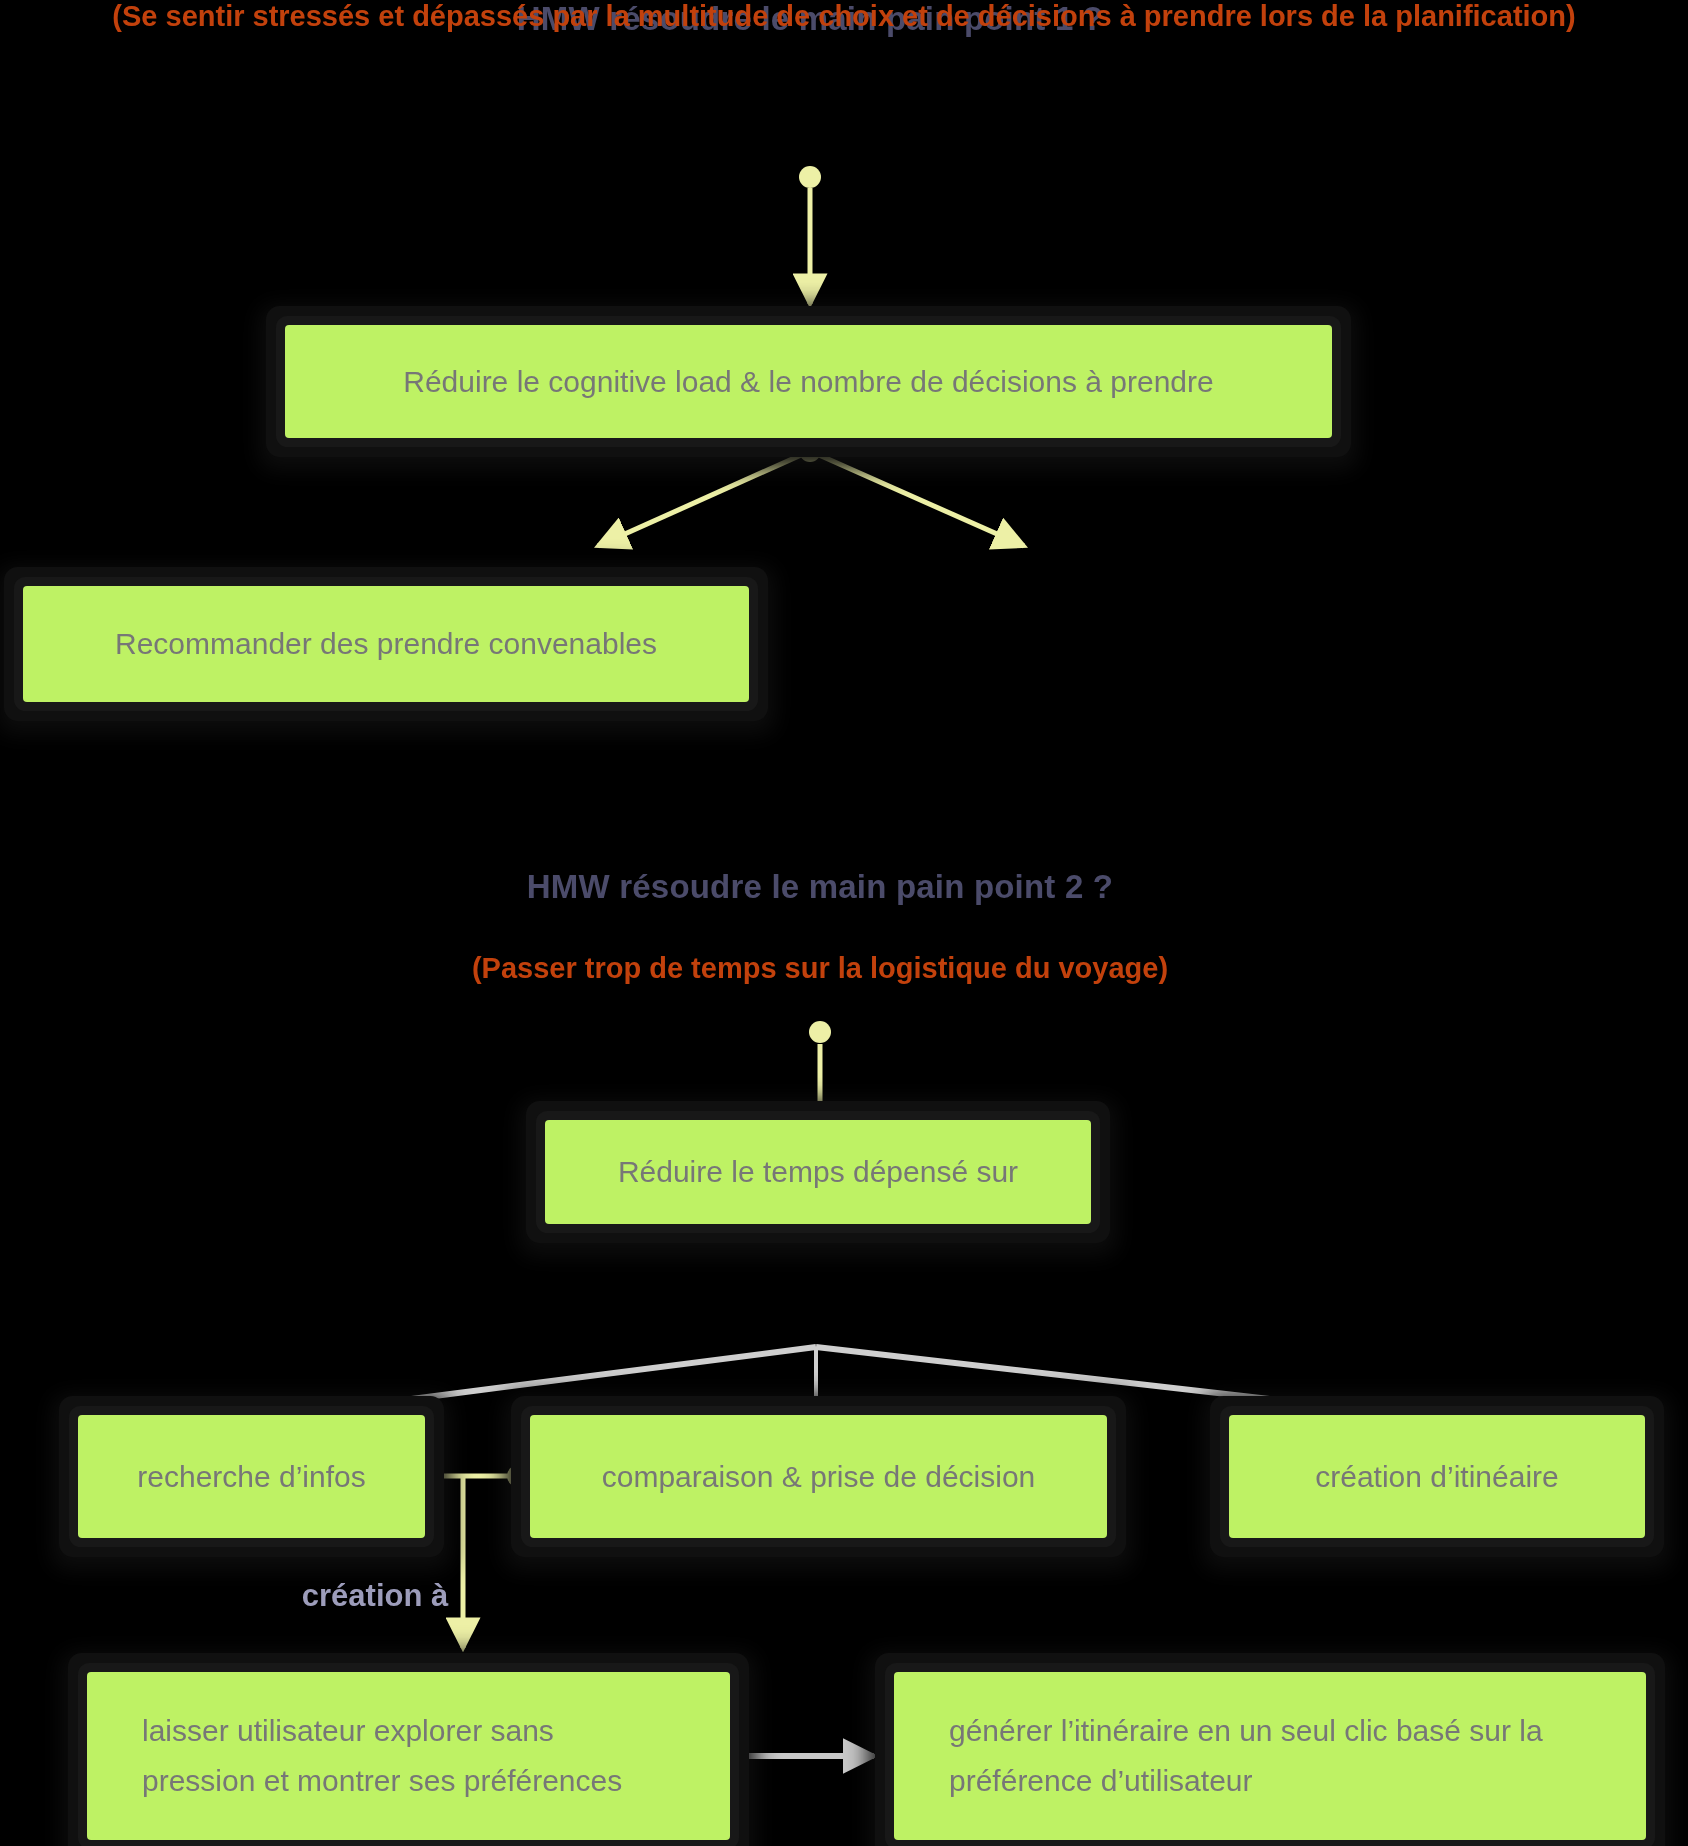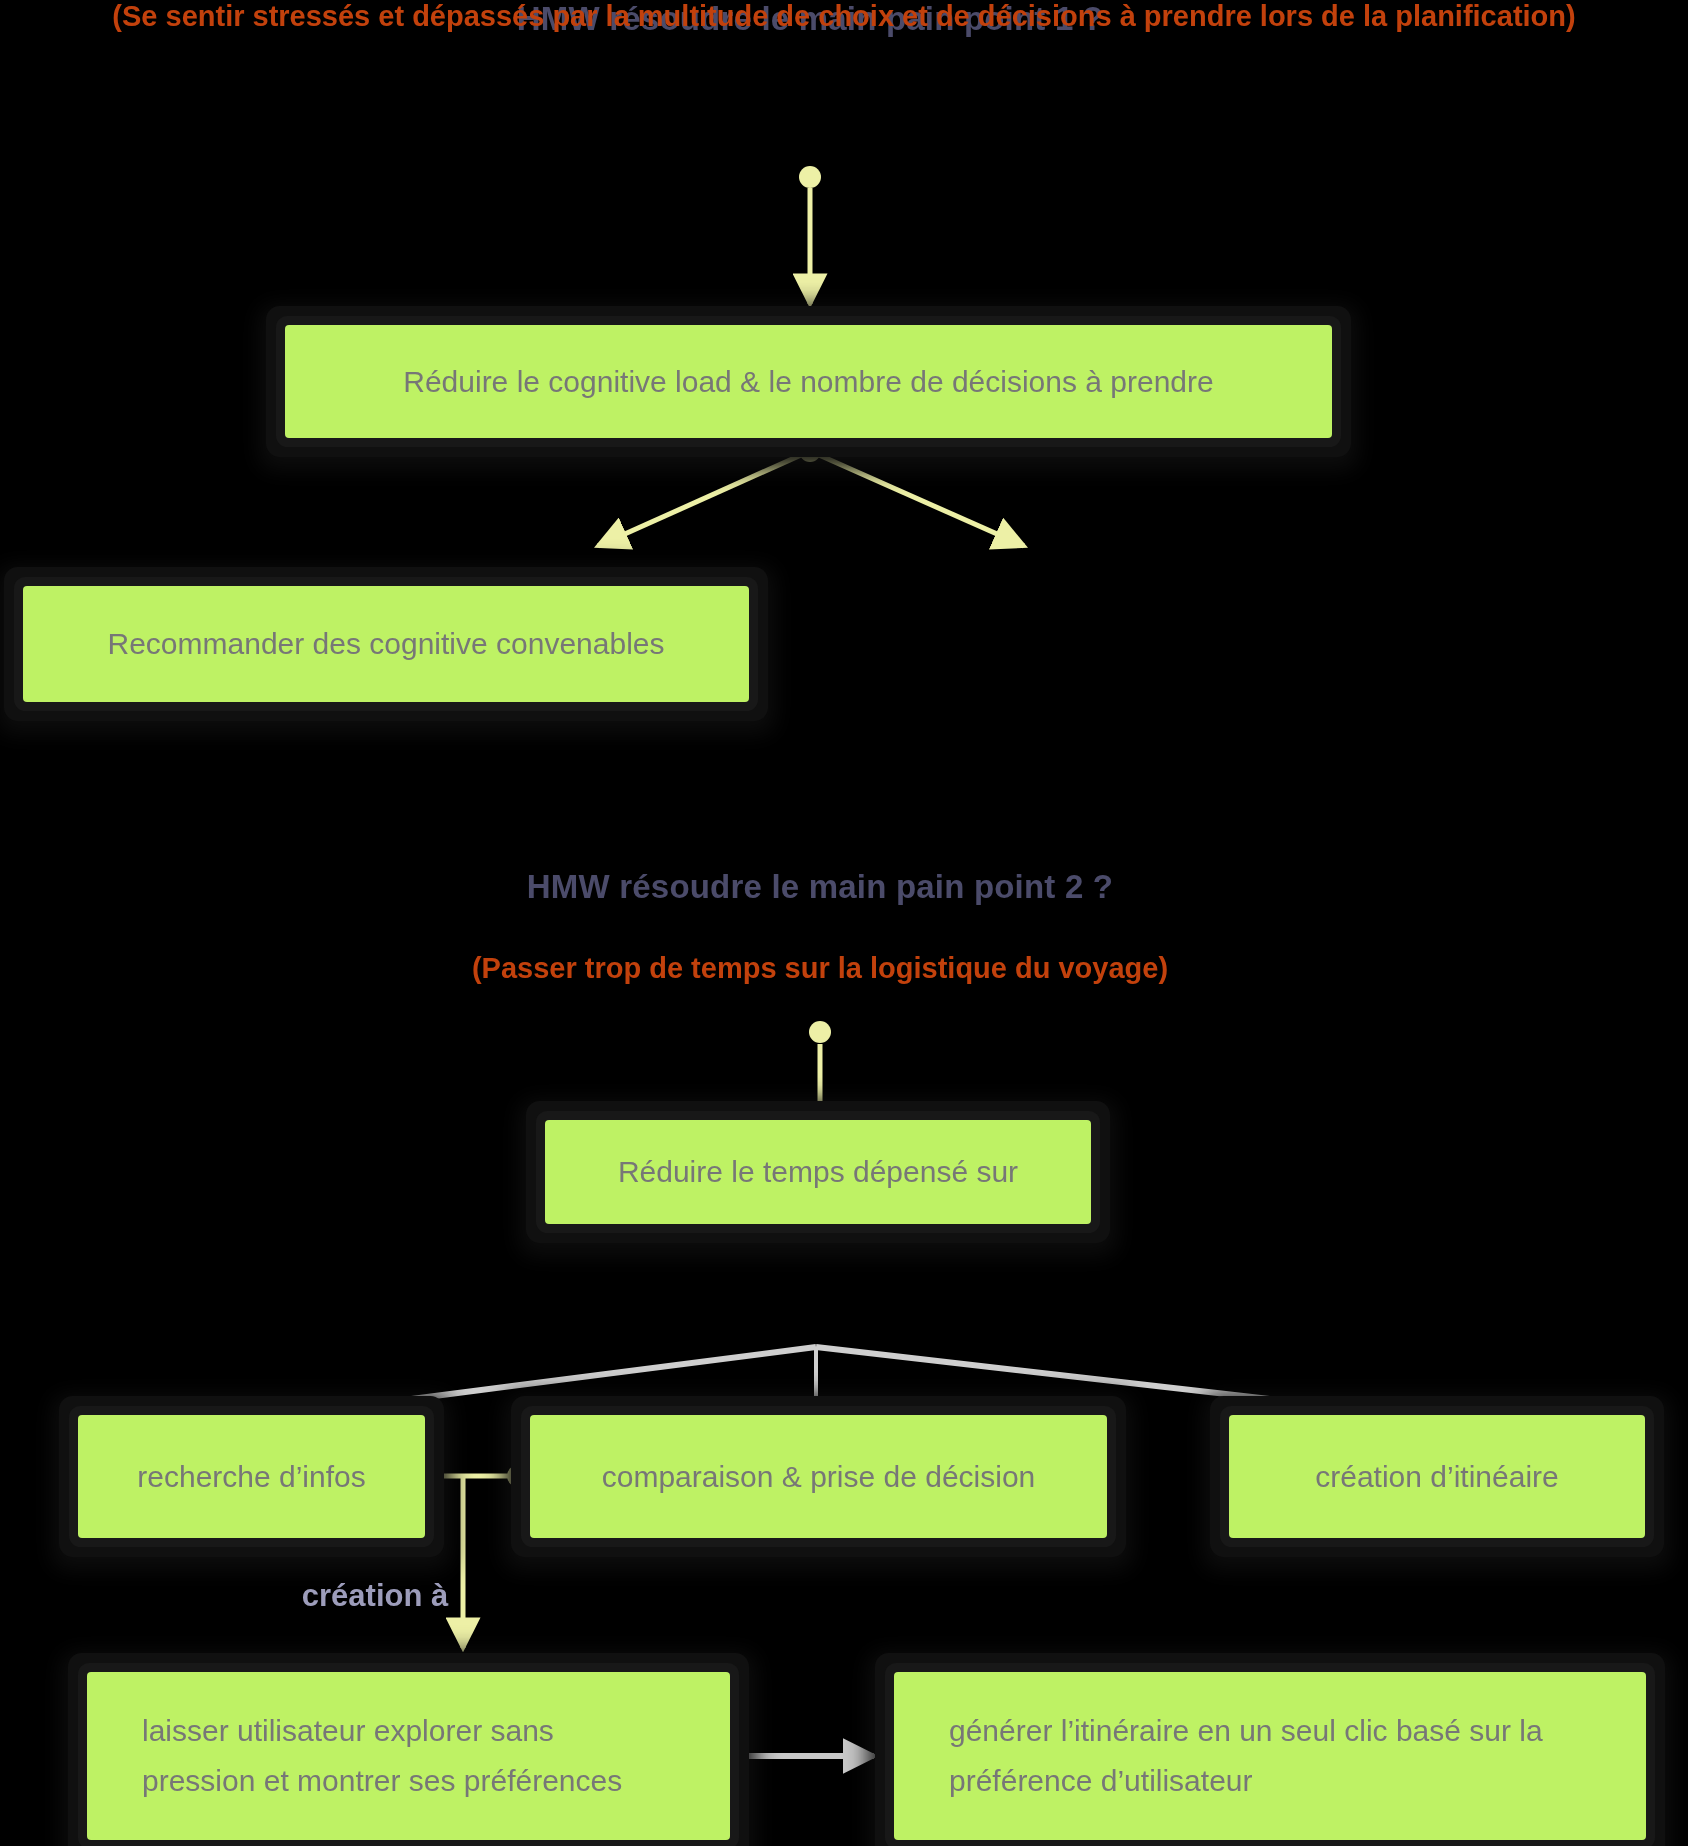--- a/index.html
+++ b/index.html
@@ -105,21 +105,21 @@
     <line x1="463" y1="1476" x2="463" y2="1648" stroke="#edf0a6" stroke-width="5" marker-end="url(#ah-y)"></line>
 
     <line x1="737" y1="1756" x2="874" y2="1756" stroke="#c9c9c9" stroke-width="6" marker-end="url(#ah-g)"></line>
   </svg>
 
   <div class="title" style="left:0; top:16; width:1620px;">HMW résoudre le main pain point 1 ?</div>
   <div class="subtitle" style="left:0; top:88; width:1688px;">(Se sentir stressés et dépassés par la multitude de choix et de décisions à prendre lors de la planification)</div>
 
   <div class="node" style="left:285px; top:325px; width:1047px; height:113px;">Réduire le cognitive load &amp; le nombre de décisions à prendre</div>
 
-  <div class="node" style="left:23px; top:586px; width:726px; height:116px;">Recommander des cognitive convenables</div>
+  <div class="node" style="left:23px; top:586px; width:726px; height:116px;">Recommander des prendre convenables</div>
 
   <div class="title" style="left:0; top:868px; width:1640px;">HMW résoudre le main pain point 2 ?</div>
   <div class="subtitle" style="left:0; top:952px; width:1640px;">(Passer trop de temps sur la logistique du voyage)</div>
 
   <div class="node" style="left:545px; top:1120px; width:546px; height:104px;">Réduire le temps dépensé sur</div>
 
   <div class="node" style="left:60px; top:1415px; width:347px; height:123px;margin-left:18px;">recherche d’infos</div>
   <div class="node" style="left:530px; top:1415px; width:577px; height:123px;">comparaison &amp; prise de décision</div>
   <div class="node" style="left:1229px; top:1415px; width:416px; height:123px;">création d’itinéaire</div>
 

